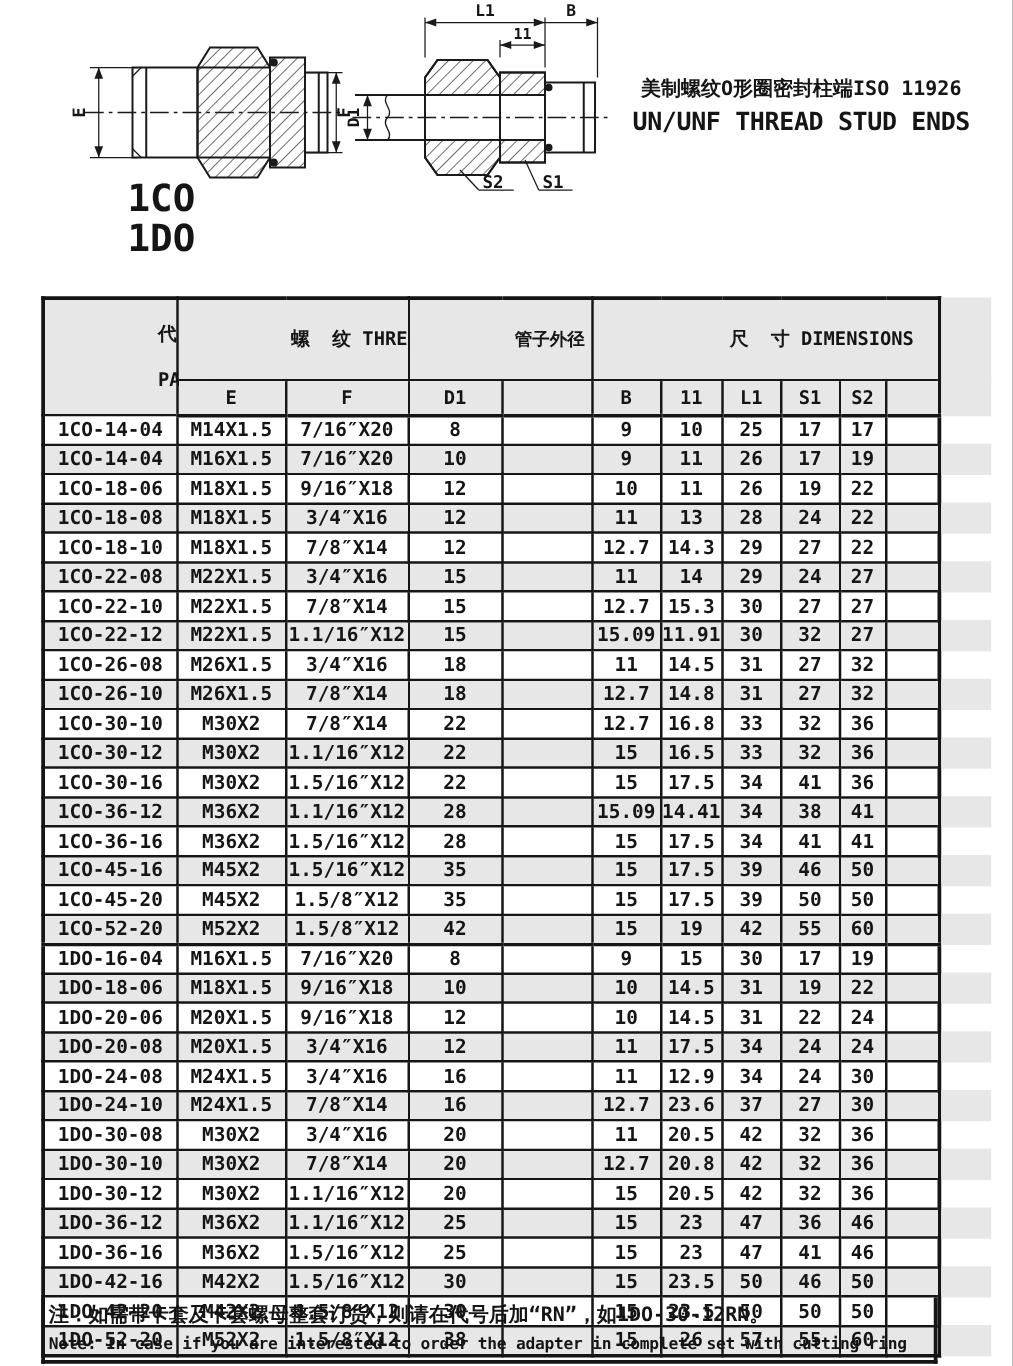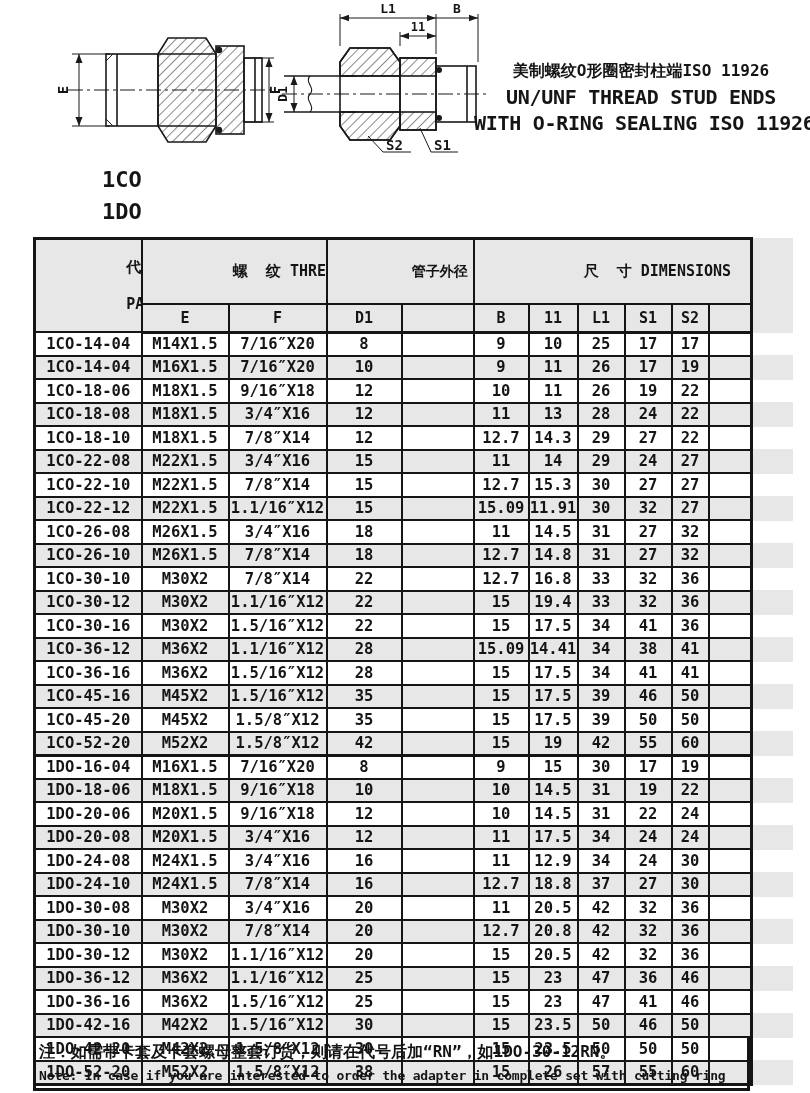--- a/index.html
+++ b/index.html
@@ -15,21 +15,21 @@
   #drawing-right{left:278px;top:0px;}
   svg text{font-family:"DejaVu Sans Mono","Liberation Mono",monospace;font-weight:bold;fill:#151515;}
   
   .title-block{
     position:absolute;left:474px;top:58px;width:334px;text-align:center;
     font-weight:bold;line-height:26px;white-space:nowrap;
   }
   .title-cn{font-size:16px;}
   .title-en{font-size:20px;letter-spacing:-0.3px;}
   
-  .model-col{position:absolute;top:164px;font-size:22px;font-weight:bold;line-height:32px;}
+  .model-col{position:absolute;top:144px;font-size:30px;font-weight:bold;line-height:32px;}
   #models-left{left:102px;}
   #models-right{left:358px;}
   
   table{
     position:absolute;left:33px;top:237px;width:717px;
     border-collapse:collapse;table-layout:fixed;
     border:3px solid #151515;
   }
   th,td{
     border:2px solid #151515;padding:0;text-align:center;vertical-align:middle;
@@ -180,21 +180,20 @@
       <text x="140" y="31" text-anchor="middle" font-size="12">11</text>
       <text transform="translate(9,94) rotate(-90)" text-anchor="middle" font-size="13">D1</text>
       <text x="108" y="150" font-size="14">S2</text>
       <text x="156" y="150" font-size="14">S1</text>
     </svg>
   </div>
 
   <div class="title-block">
     <div class="title-cn">美制螺纹O形圈密封柱端ISO 11926</div>
     <div class="title-en">UN/UNF THREAD STUD ENDS</div>
-    <div class="title-en">WITH O-RING SEALING ISO 11926</div>
   </div>
 
   <div class="model-col" id="models-left">
     <div>1CO</div>
     <div>1DO</div>
   </div>
 
   <table>
     <colgroup>
       <col style="width:107px">
@@ -382,21 +381,21 @@
           <td>36</td>
           <td></td>
         </tr>
         <tr class="alt">
           <td>1CO-30-12</td>
           <td>M30X2</td>
           <td>1.1/16″X12</td>
           <td>22</td>
           <td></td>
           <td>15</td>
-          <td>19.4</td>
+          <td>16.5</td>
           <td>33</td>
           <td>32</td>
           <td>36</td>
           <td></td>
         </tr>
         <tr>
           <td>1CO-30-16</td>
           <td>M30X2</td>
           <td>1.5/16″X12</td>
           <td>22</td>
@@ -538,21 +537,21 @@
           <td>30</td>
           <td></td>
         </tr>
         <tr class="alt">
           <td>1DO-24-10</td>
           <td>M24X1.5</td>
           <td>7/8″X14</td>
           <td>16</td>
           <td></td>
           <td>12.7</td>
-          <td>18.8</td>
+          <td>23.6</td>
           <td>37</td>
           <td>27</td>
           <td>30</td>
           <td></td>
         </tr>
         <tr>
           <td>1DO-30-08</td>
           <td>M30X2</td>
           <td>3/4″X16</td>
           <td>20</td>

